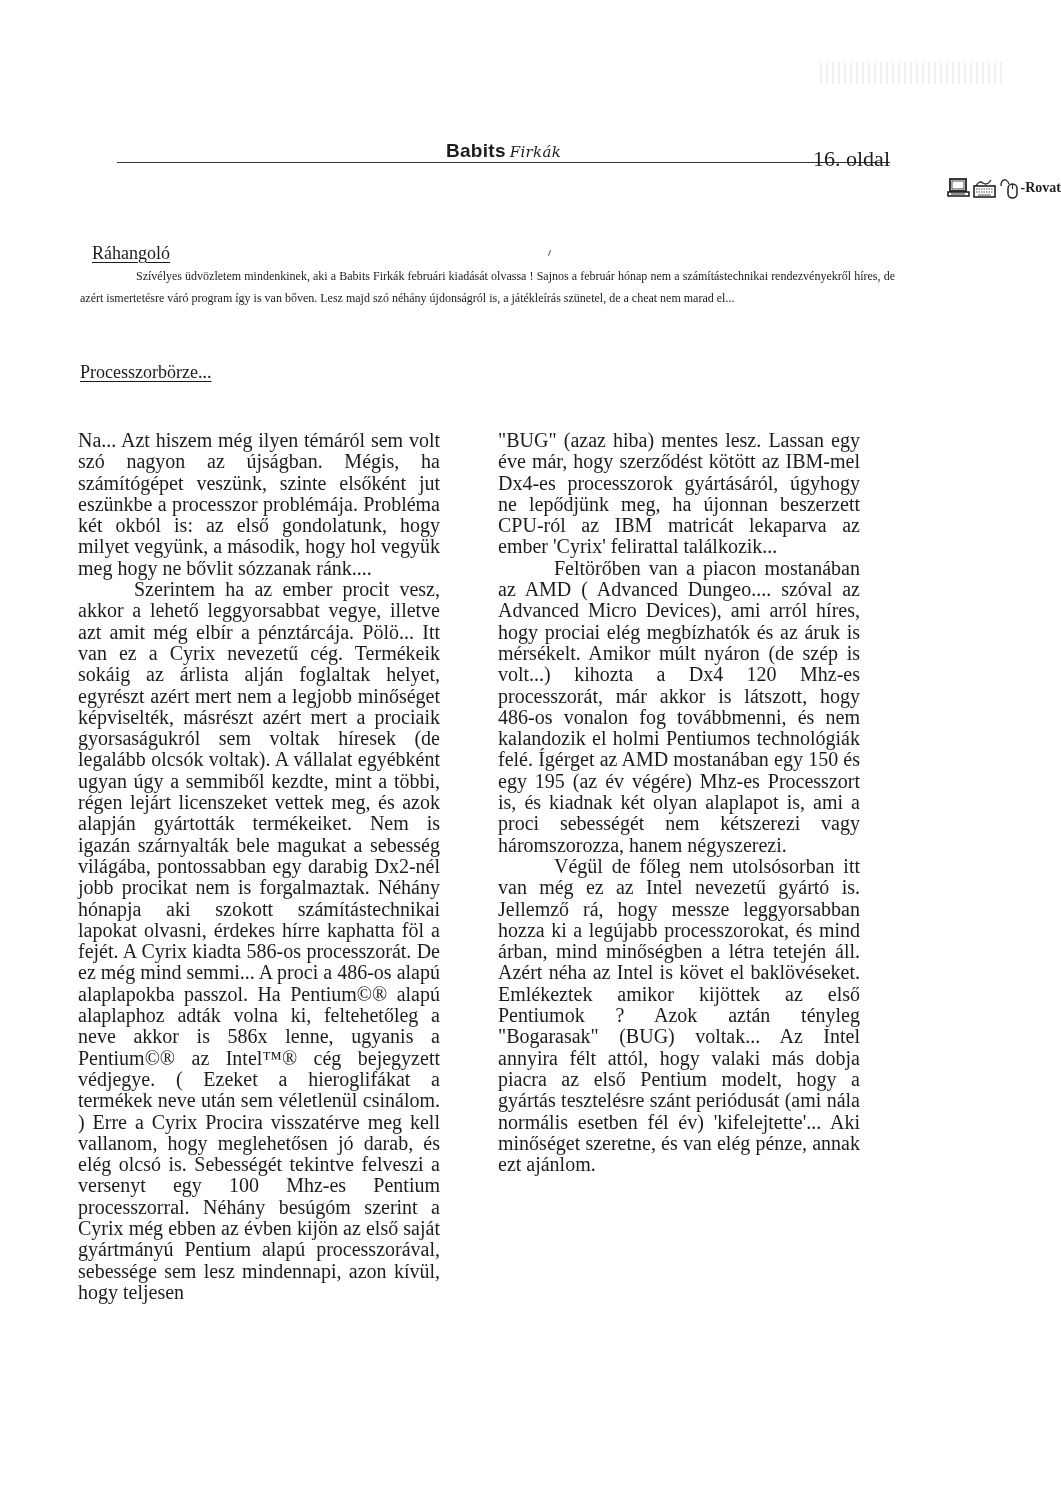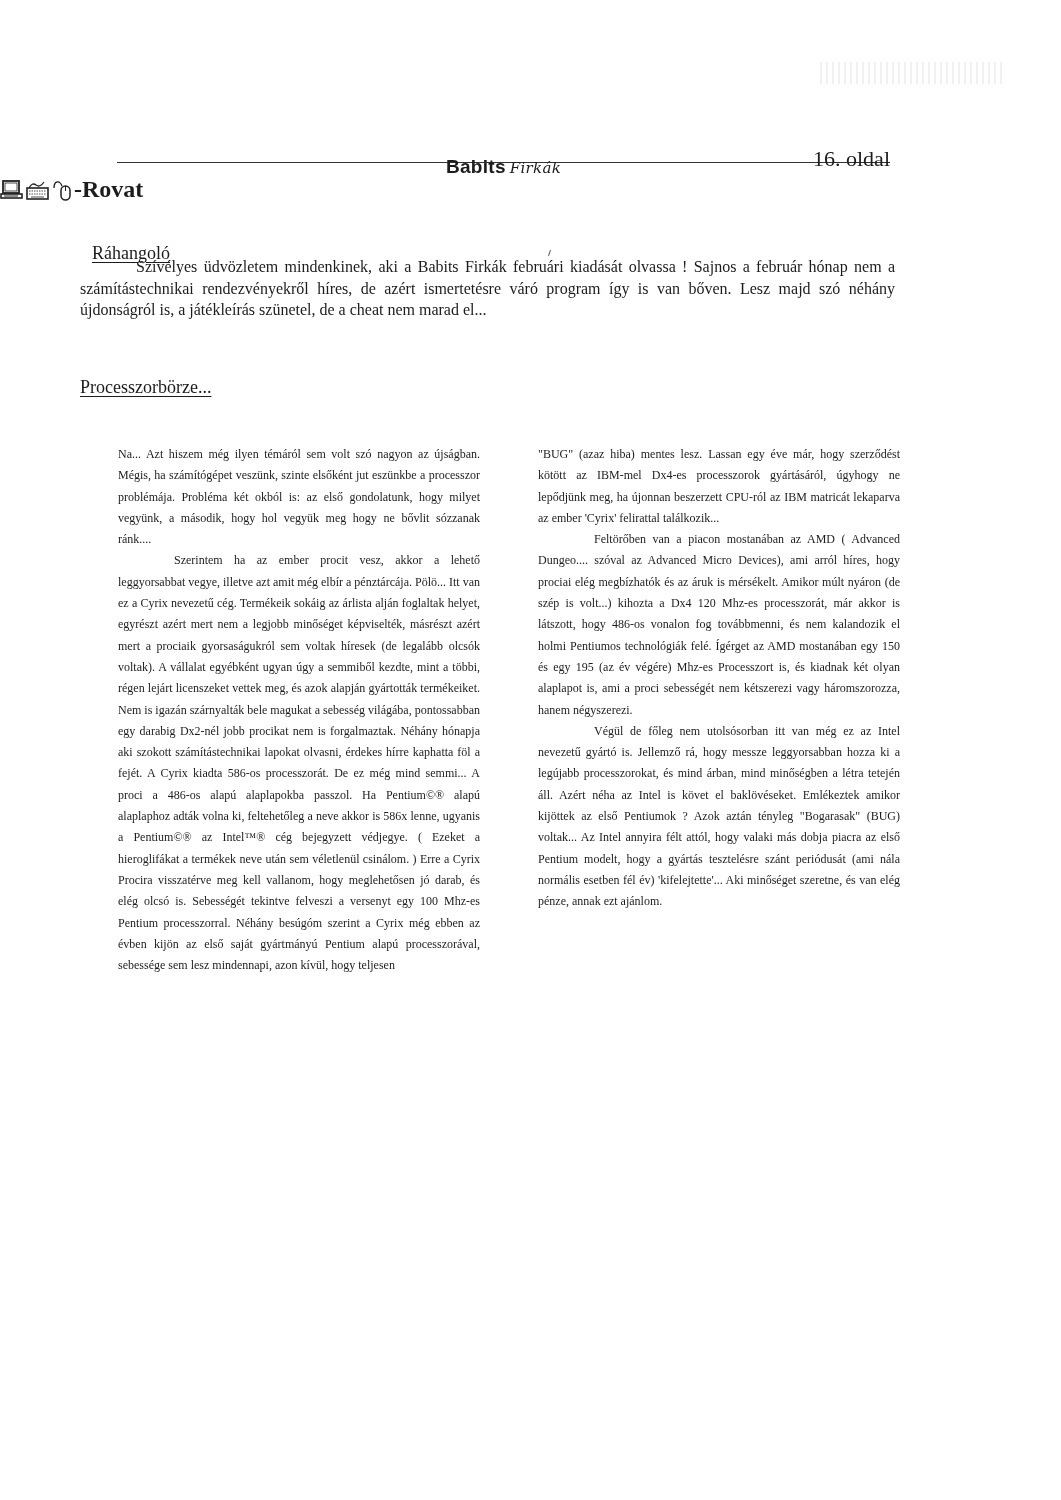--- a/index.html
+++ b/index.html
@@ -8,49 +8,49 @@
       font-family: "Liberation Serif", "DejaVu Serif", serif; color: #1c1c1c;
     }
     .scan-smudge {
       position: absolute; left: 820px; top: 62px; width: 185px; height: 22px;
       background: repeating-linear-gradient(90deg, rgba(120,120,120,0.18) 0 2px, transparent 2px 6px);
       filter: blur(0.6px); opacity: 0.6;
     }
     .header { position: absolute; left: 117px; top: 140px; width: 773px; height: 28px; }
     .header-rule { position: absolute; left: 0; right: 0; top: 22px; border-top: 1.4px solid #333; }
     .header-title {
-      position: absolute; left: 0; right: 0; top: 16px; text-align: center;
+      position: absolute; left: 0; right: 0; top: 0; text-align: center;
       font-family: "Liberation Sans", "DejaVu Sans", sans-serif; font-weight: bold; font-size: 19px;
       letter-spacing: 0.3px; background: transparent;
     }
     .header-title .script {
       font-family: "DejaVu Serif", serif; font-style: italic; font-weight: normal; font-size: 15px;
       margin-left: 4px;
     }
     .page-number {
       position: absolute; right: 0; top: 6px; font-size: 22px;
       font-family: "Liberation Serif", serif;
     }
     .section-title {
       position: absolute; left: 0; right: 0; top: 176px; text-align: center;
-      font-size: 24px; font-weight: bold; font-family: "Liberation Serif", serif;
-      display: flex; justify-content: flex-start; align-items: center; gap: 2px;
+      font-size: 14px; font-weight: bold; font-family: "Liberation Serif", serif;
+      display: flex; justify-content: flex-end; align-items: center; gap: 2px;
     }
     .section-title svg { display: block; }
     .heading {
       position: absolute; font-size: 18px; text-decoration: underline; text-underline-offset: 3px;
     }
     .intro {
-      position: absolute; left: 80px; top: 256px; width: 815px;
-      font-size: 16px; line-height: 21.5px; text-align: justify;
+      position: absolute; left: 80px; top: 266px; width: 815px;
+      font-size: 12px; line-height: 21.5px; text-align: justify;
     }
     .indent { display: inline-block; width: 56px; }
     .col {
-      position: absolute; top: 444px; width: 362px;
-      font-size: 12px; line-height: 21.3px; text-align: justify; margin-left: 40px;
+      position: absolute; top: 430px; width: 362px;
+      font-size: 20px; line-height: 21.3px; text-align: justify;
     }
     .col p { margin: 0; }
     .col-left { left: 78px; }
     .col-right { left: 498px; }
     .tick-mark { position: absolute; left: 549px; top: 250px; width: 1px; height: 6px; background: #555; transform: rotate(20deg); }
   </style>
 </head>
 <body>
 
 <div class="scan-smudge"></div>
@@ -83,21 +83,21 @@
     <line x1="13.5" y1="8" x2="13.5" y2="13" stroke="#222" stroke-width="1"></line>
   </svg>
   <span>-Rovat</span>
 </div>
 
 <div class="tick-mark"></div>
 
 <div class="heading" style="left:92px; top:243px;">Ráhangoló</div>
 <div class="intro"><span class="indent"></span><span>Szívélyes üdvözletem mindenkinek, aki a Babits Firkák februári kiadását olvassa ! Sajnos a február hónap nem a számítástechnikai rendezvényekről híres, de azért ismertetésre váró program így is van bőven. Lesz majd szó néhány újdonságról is, a játékleírás szünetel, de a cheat nem marad el...</span></div>
 
-<div class="heading" style="left:80px; top:377px;">Processzorbörze...</div>
+<div class="heading" style="left:80px; top:362px;">Processzorbörze...</div>
 
 <div class="col col-left">
   <p>Na... Azt hiszem még ilyen témáról sem volt szó nagyon az újságban. Mégis, ha számítógépet veszünk, szinte elsőként jut eszünkbe a processzor problémája. Probléma két okból is: az első gondolatunk, hogy milyet vegyünk, a második, hogy hol vegyük meg hogy ne bővlit sózzanak ránk....</p>
   <p><span class="indent"></span><span>Szerintem ha az ember procit vesz, akkor a lehető leggyorsabbat vegye, illetve azt amit még elbír a pénztárcája. Pölö... Itt van ez a Cyrix nevezetű cég. Termékeik sokáig az árlista alján foglaltak helyet, egyrészt azért mert nem a legjobb minőséget képviselték, másrészt azért mert a prociaik gyorsaságukról sem voltak híresek (de legalább olcsók voltak). A vállalat egyébként ugyan úgy a semmiből kezdte, mint a többi, régen lejárt licenszeket vettek meg, és azok alapján gyártották termékeiket. Nem is igazán szárnyalták bele magukat a sebesség világába, pontossabban egy darabig Dx2-nél jobb procikat nem is forgalmaztak. Néhány hónapja aki szokott számítástechnikai lapokat olvasni, érdekes hírre kaphatta föl a fejét. A Cyrix kiadta 586-os processzorát. De ez még mind semmi... A proci a 486-os alapú alaplapokba passzol. Ha Pentium©® alapú alaplaphoz adták volna ki, feltehetőleg a neve akkor is 586x lenne, ugyanis a Pentium©® az Intel™® cég bejegyzett védjegye. ( Ezeket a hieroglifákat a termékek neve után sem véletlenül csinálom. ) Erre a Cyrix Procira visszatérve meg kell vallanom, hogy meglehetősen jó darab, és elég olcsó is. Sebességét tekintve felveszi a versenyt egy 100 Mhz-es Pentium processzorral. Néhány besúgóm szerint a Cyrix még ebben az évben kijön az első saját gyártmányú Pentium alapú processzorával, sebessége sem lesz mindennapi, azon kívül, hogy teljesen</span></p>
 </div>
 
 <div class="col col-right">
   <p>"BUG" (azaz hiba) mentes lesz. Lassan egy éve már, hogy szerződést kötött az IBM-mel Dx4-es processzorok gyártásáról, úgyhogy ne lepődjünk meg, ha újonnan beszerzett CPU-ról az IBM matricát lekaparva az ember 'Cyrix' felirattal találkozik...</p>
   <p><span class="indent"></span><span>Feltörőben van a piacon mostanában az AMD ( Advanced Dungeo.... szóval az Advanced Micro Devices), ami arról híres, hogy prociai elég megbízhatók és az áruk is mérsékelt. Amikor múlt nyáron (de szép is volt...) kihozta a Dx4 120 Mhz-es processzorát, már akkor is látszott, hogy 486-os vonalon fog továbbmenni, és nem kalandozik el holmi Pentiumos technológiák felé. Ígérget az AMD mostanában egy 150 és egy 195 (az év végére) Mhz-es Processzort is, és kiadnak két olyan alaplapot is, ami a proci sebességét nem kétszerezi vagy háromszorozza, hanem négyszerezi.</span></p>
   <p><span class="indent"></span><span>Végül de főleg nem utolsósorban itt van még ez az Intel nevezetű gyártó is. Jellemző rá, hogy messze leggyorsabban hozza ki a legújabb processzorokat, és mind árban, mind minőségben a létra tetején áll. Azért néha az Intel is követ el baklövéseket. Emlékeztek amikor kijöttek az első Pentiumok ? Azok aztán tényleg "Bogarasak" (BUG) voltak... Az Intel annyira félt attól, hogy valaki más dobja piacra az első Pentium modelt, hogy a gyártás tesztelésre szánt periódusát (ami nála normális esetben fél év) 'kifelejtette'... Aki minőséget szeretne, és van elég pénze, annak ezt ajánlom.</span></p>

